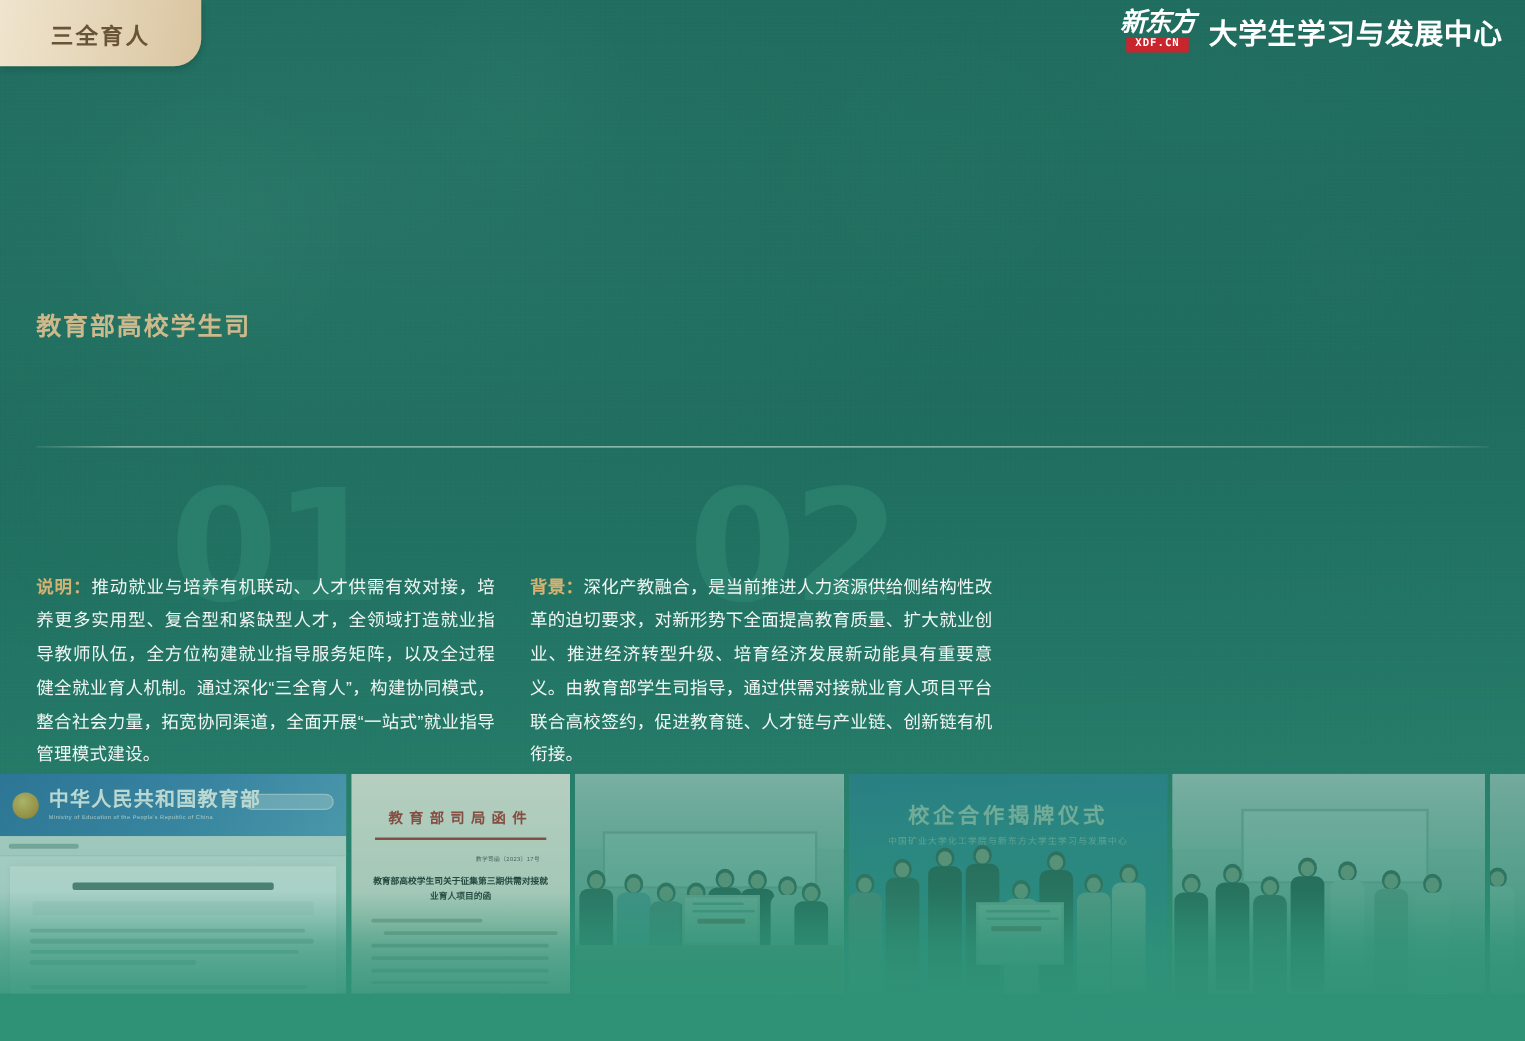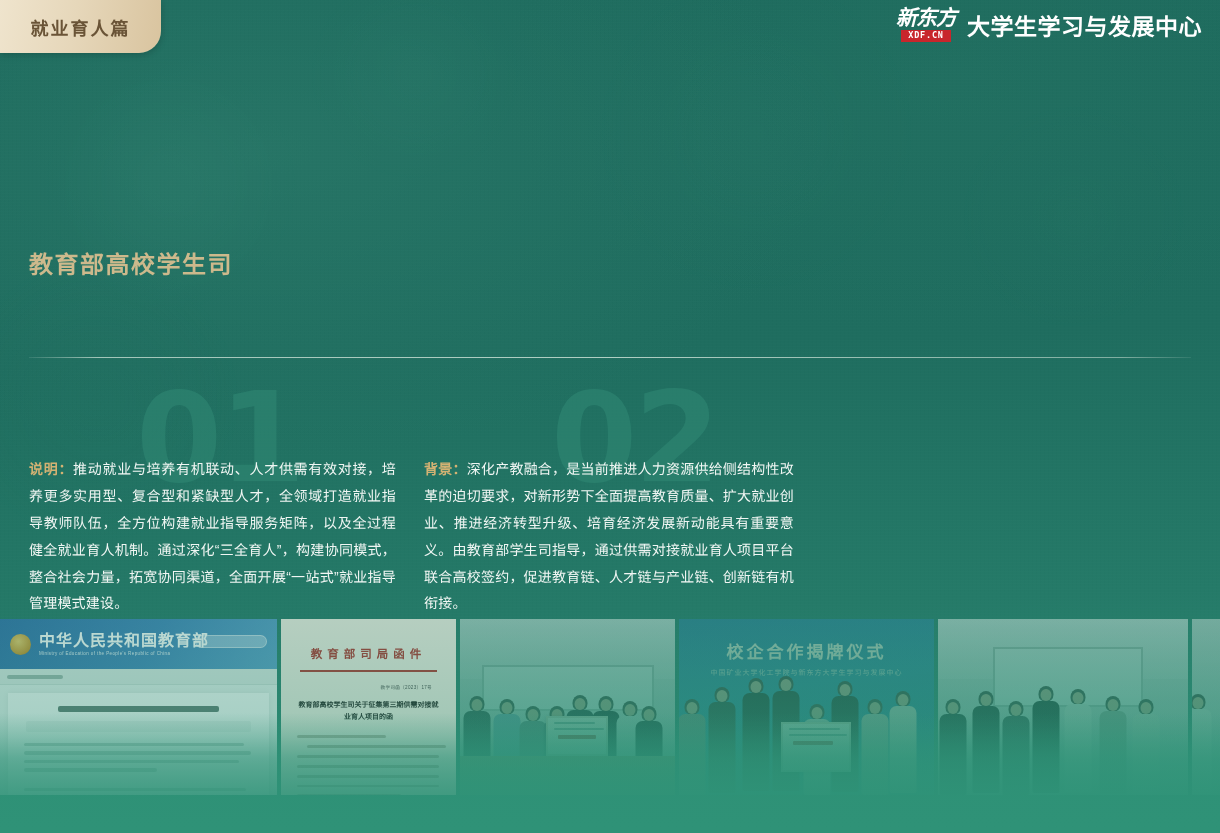--- a/index.html
+++ b/index.html
@@ -69,21 +69,21 @@
     padding:1px 7px 1px 7px; line-height:1.1;
     font-family:"DejaVu Sans Mono","Liberation Mono",monospace;
   }
   .brand-text {
     font-size:23px; font-weight:700; color:#ffffff; letter-spacing:.5px;
   }
 
   
   .title-block { position:absolute; left:29px; top:250px; width:1160px; }
   .title-eyebrow {
-    font-size:24px; font-weight:600; color:#cdb98c;
+    font-size:20px; font-weight:600; color:#cdb98c;
     letter-spacing:1.5px; line-height:1.25;
   }
   .title-main {
     margin-top:9px;
     font-size:38px; font-weight:700; color:#ffffff;
     letter-spacing:2.5px; line-height:1.18;
     text-shadow:0 1px 3px rgba(0,0,0,.22);
   }
   .title-rule {
     position:absolute; left:29px; top:357px;
@@ -271,21 +271,21 @@
   }
 </style>
 </head>
 <body>
 
 <div class="bg-base"></div>
 <div class="bg-blotch"></div>
 <div class="bg-noise"></div>
 
 <div class="section-tab">
-  <span class="section-tab-label">就业育人篇</span>
+  <span class="section-tab-label">三全育人</span>
 </div>
 
 <div class="brand">
   <span class="brand-mark">
     <span class="brand-mark-cn">新东方</span>
     <span class="brand-mark-en">XDF.CN</span>
   </span>
   <span class="brand-text">大学生学习与发展中心</span>
 </div>
 

